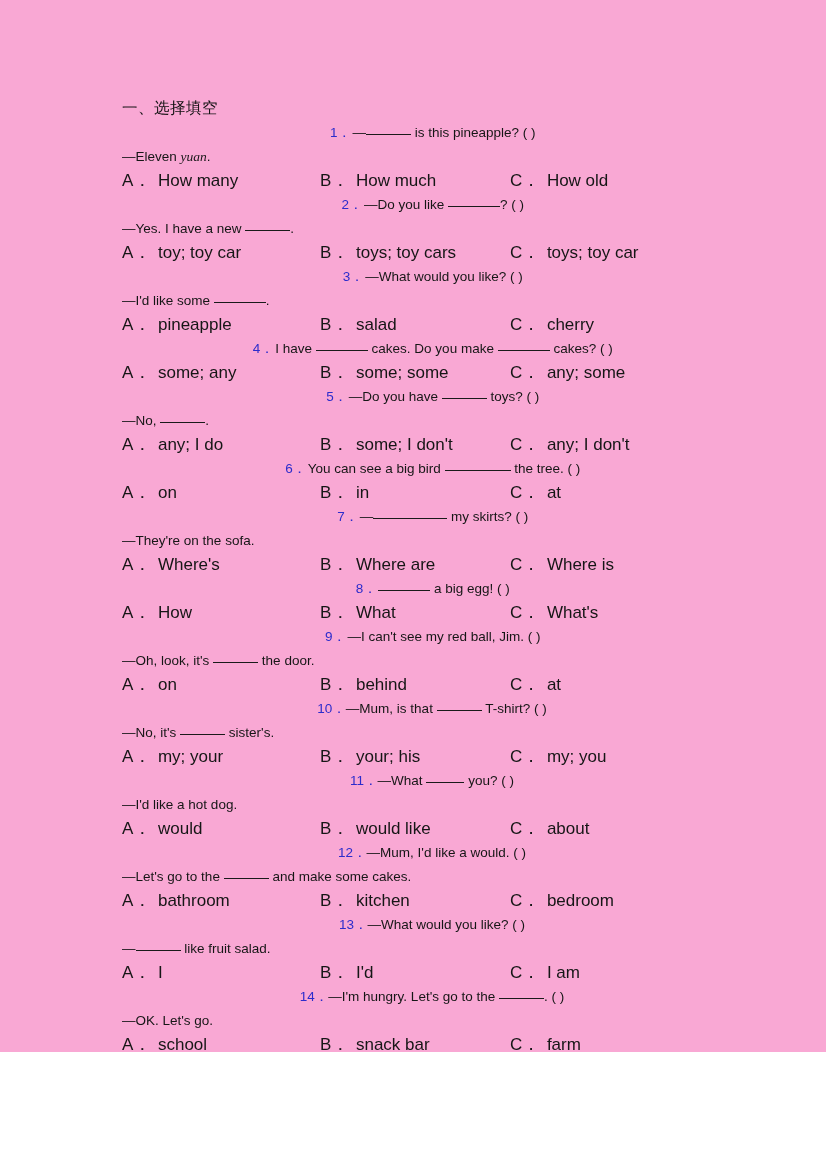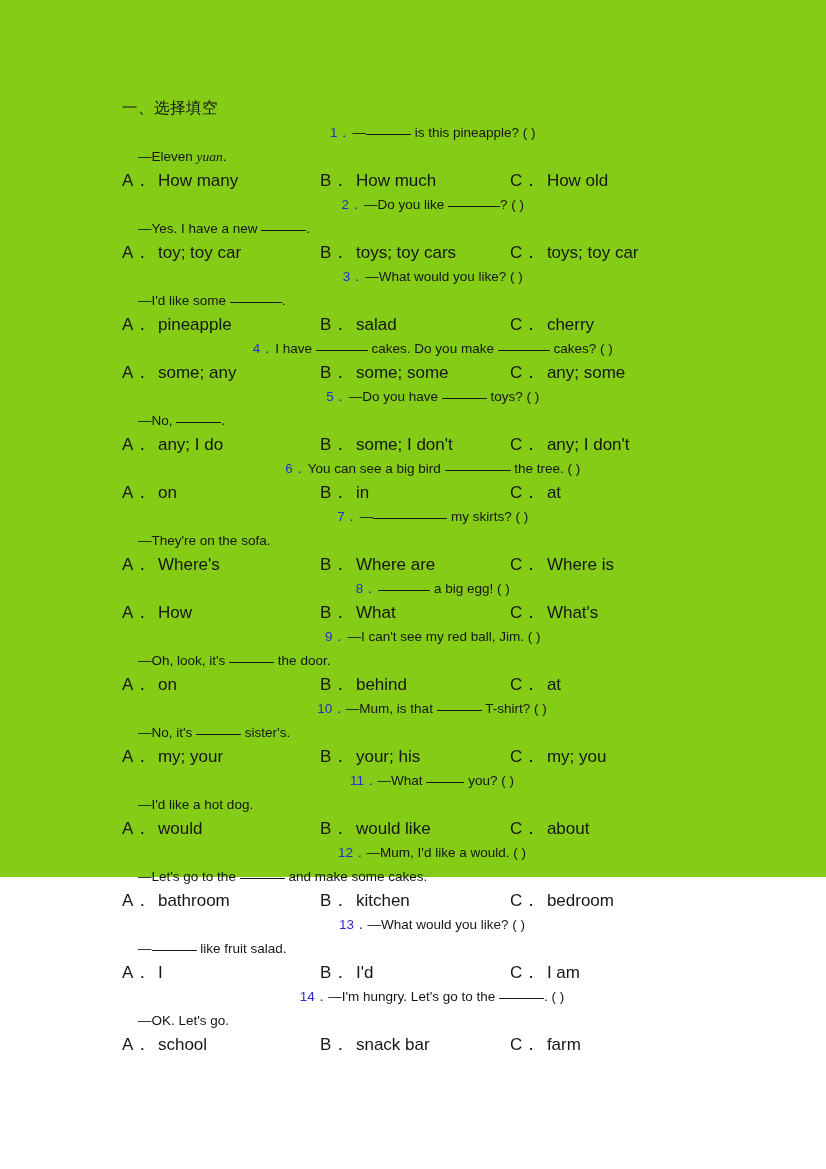--- a/index.html
+++ b/index.html
@@ -13,22 +13,22 @@
     position: relative;
     font-family: "Liberation Sans", sans-serif;
     color: #000000;
     overflow: hidden;
   }
   .page {
     position: absolute;
     left: 0;
     top: 0;
     width: 826px;
-    height: 877px;
-    background: #84cc16;
+    height: 1052px;
+    background: #f9a8d4;
   }
   .content {
     position: absolute;
     left: 122px;
     top: 98px;
     width: 620px;
   }
   .section-title {
     font-size: 15.5px;
     line-height: 20px;
@@ -52,21 +52,20 @@
   }
   .stem {
     color: #161616;
   }
   .dialog {
     height: 24px;
     line-height: 24px;
     font-size: 13.5px;
     white-space: nowrap;
     color: #161616;
-    margin-left: 16px;
   }
   .ital {
     font-family: "Liberation Serif", serif;
     font-style: italic;
     font-size: 13.5px;
   }
   .blank {
     display: inline-block;
     border-bottom: 1.4px solid #1a1a1a;
     vertical-align: 2px;

